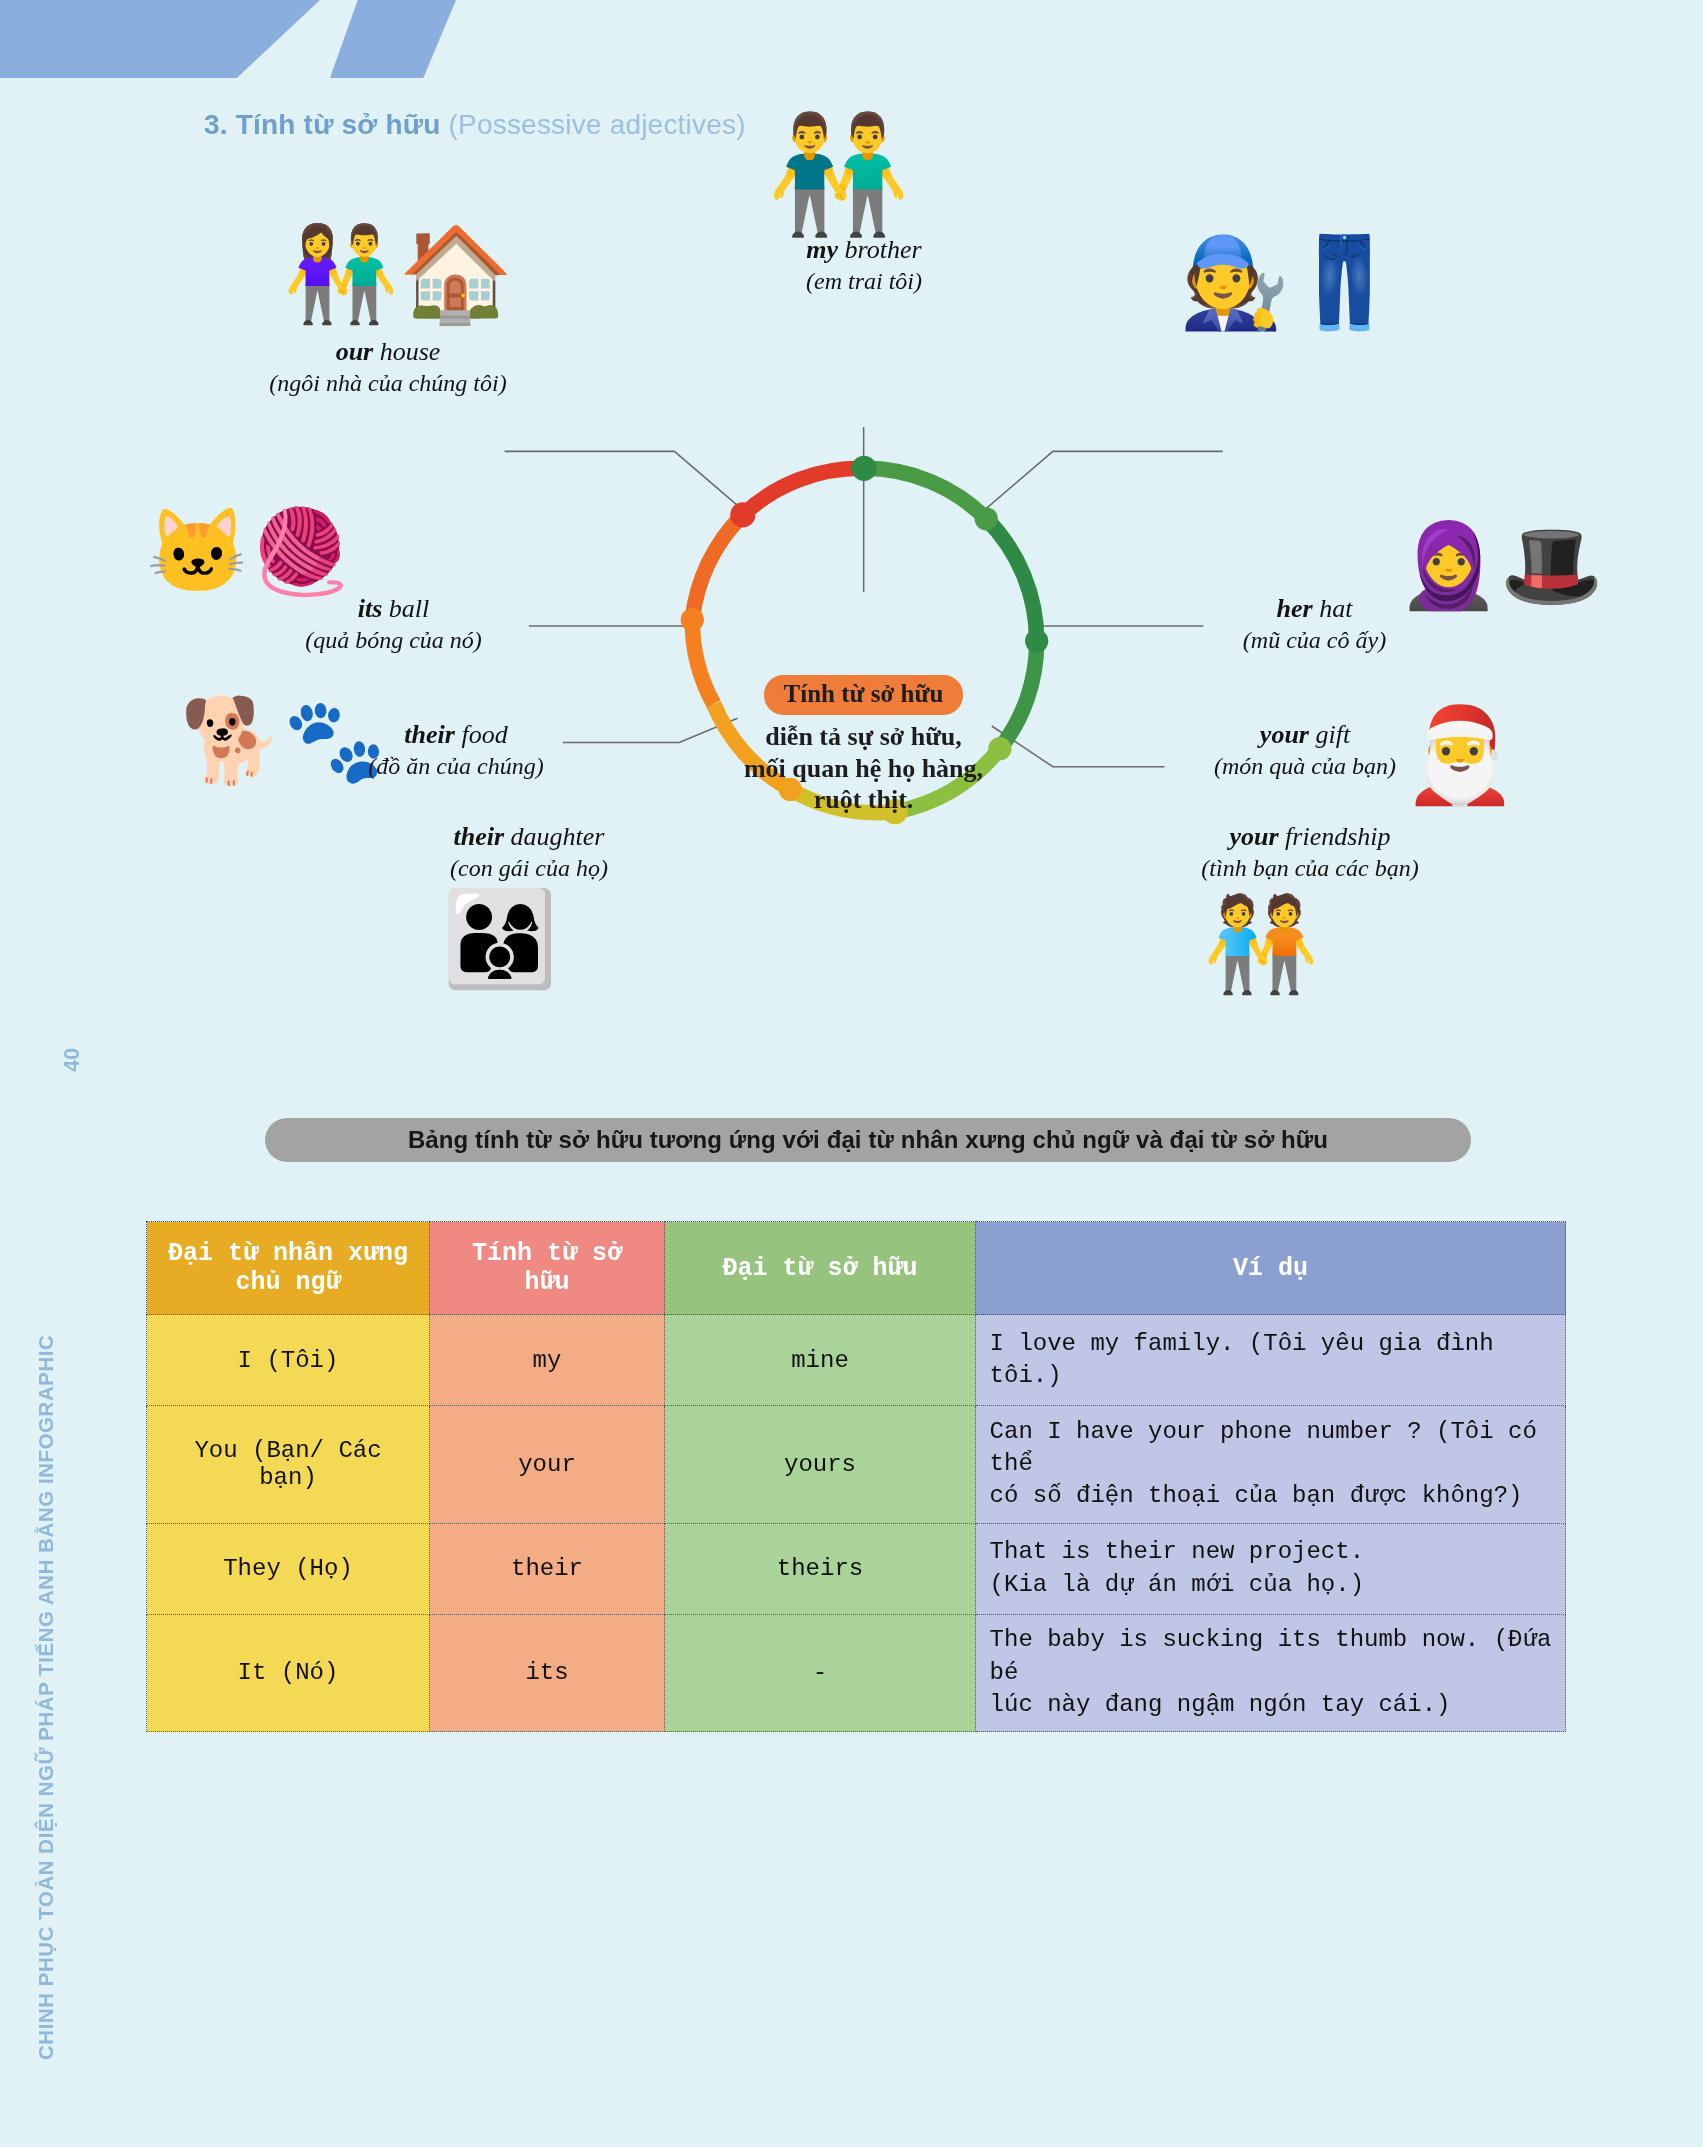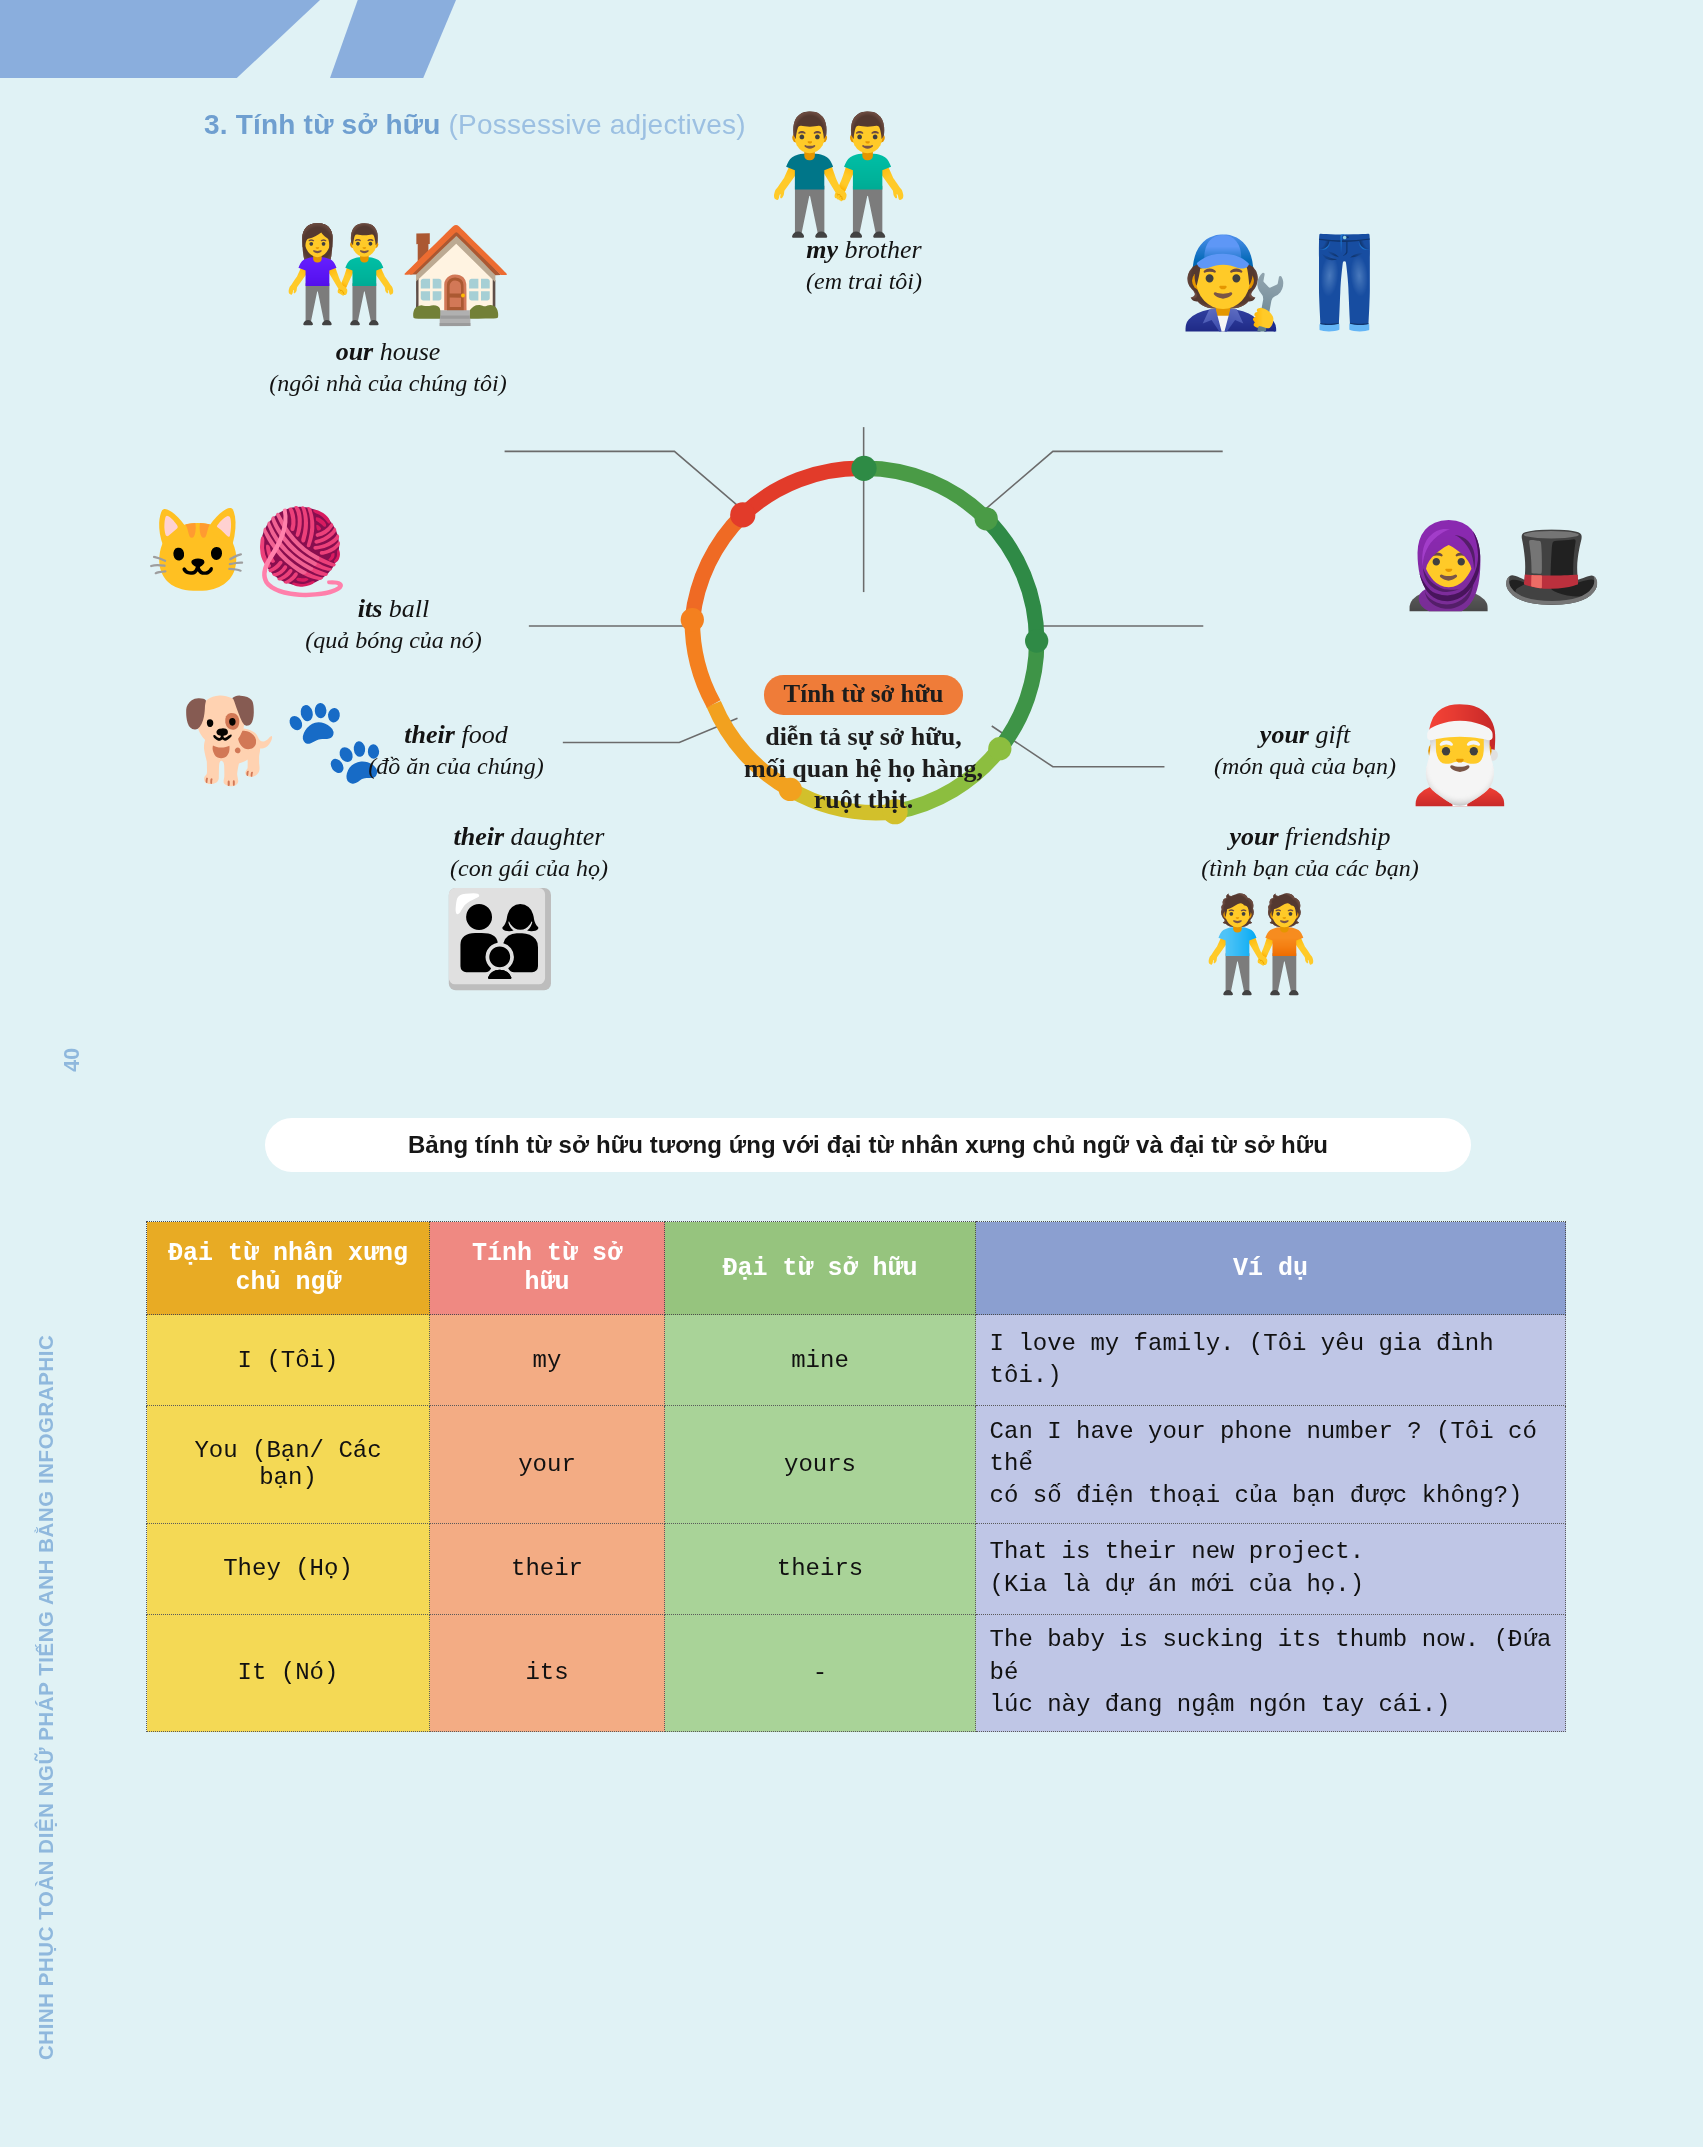--- a/index.html
+++ b/index.html
@@ -75,22 +75,22 @@
   .lbl .vi { font-style: italic; font-size: 24px; }
 
   .lbl.c  { text-align: center; }
 
   
   .art { position: absolute; line-height: 1; user-select: none; }
 
   
   .banner {
     position: absolute; left: 265px; top: 1118px;
-    width: 1206px; height: 54px;
-    background: #ffffff; border-radius: 27px;
+    width: 1206px; height: 44px;
+    background: #a3a3a3; border-radius: 27px;
     display: flex; align-items: center; justify-content: center;
     font-size: 24px; font-weight: 700; color: #171717;
     letter-spacing: 0.1px;
   }
 
   
   .tbl {
     position: absolute; left: 146px; top: 1221px;
     width: 1419px;
     border-collapse: collapse;
@@ -219,20 +219,24 @@
 
   <div class="art" style="left:442px; top:757px; font-size:93px;">👨‍👩‍👦</div>
   <div class="lbl c" style="left:340px; top:684px; width:378px;">
     <div class="en"><b>their</b><span> daughter</span></div>
     <div class="vi">(con gái của họ)</div>
   </div>
 
   <div class="art" style="left:1179px; top:102px; font-size:89px;">🧑‍🔧👖</div>
 
   <div class="art" style="left:1397px; top:388px; font-size:83px;">🧕🎩</div>
+  <div class="lbl c" style="left:1174px; top:456px; width:281px;">
+    <div class="en"><b>her</b><span> hat</span></div>
+    <div class="vi">(mũ của cô ấy)</div>
+  </div>
 
   <div class="art" style="left:1402px; top:573px; font-size:93px;">🎅</div>
   <div class="lbl c" style="left:1145px; top:582px; width:320px;">
     <div class="en"><b>your</b><span> gift</span></div>
     <div class="vi">(món quà của bạn)</div>
   </div>
 
   <div class="art" style="left:1203px; top:762px; font-size:93px;">🧑‍🤝‍🧑</div>
   <div class="lbl c" style="left:1106px; top:684px; width:408px;">
     <div class="en"><b>your</b><span> friendship</span></div>

